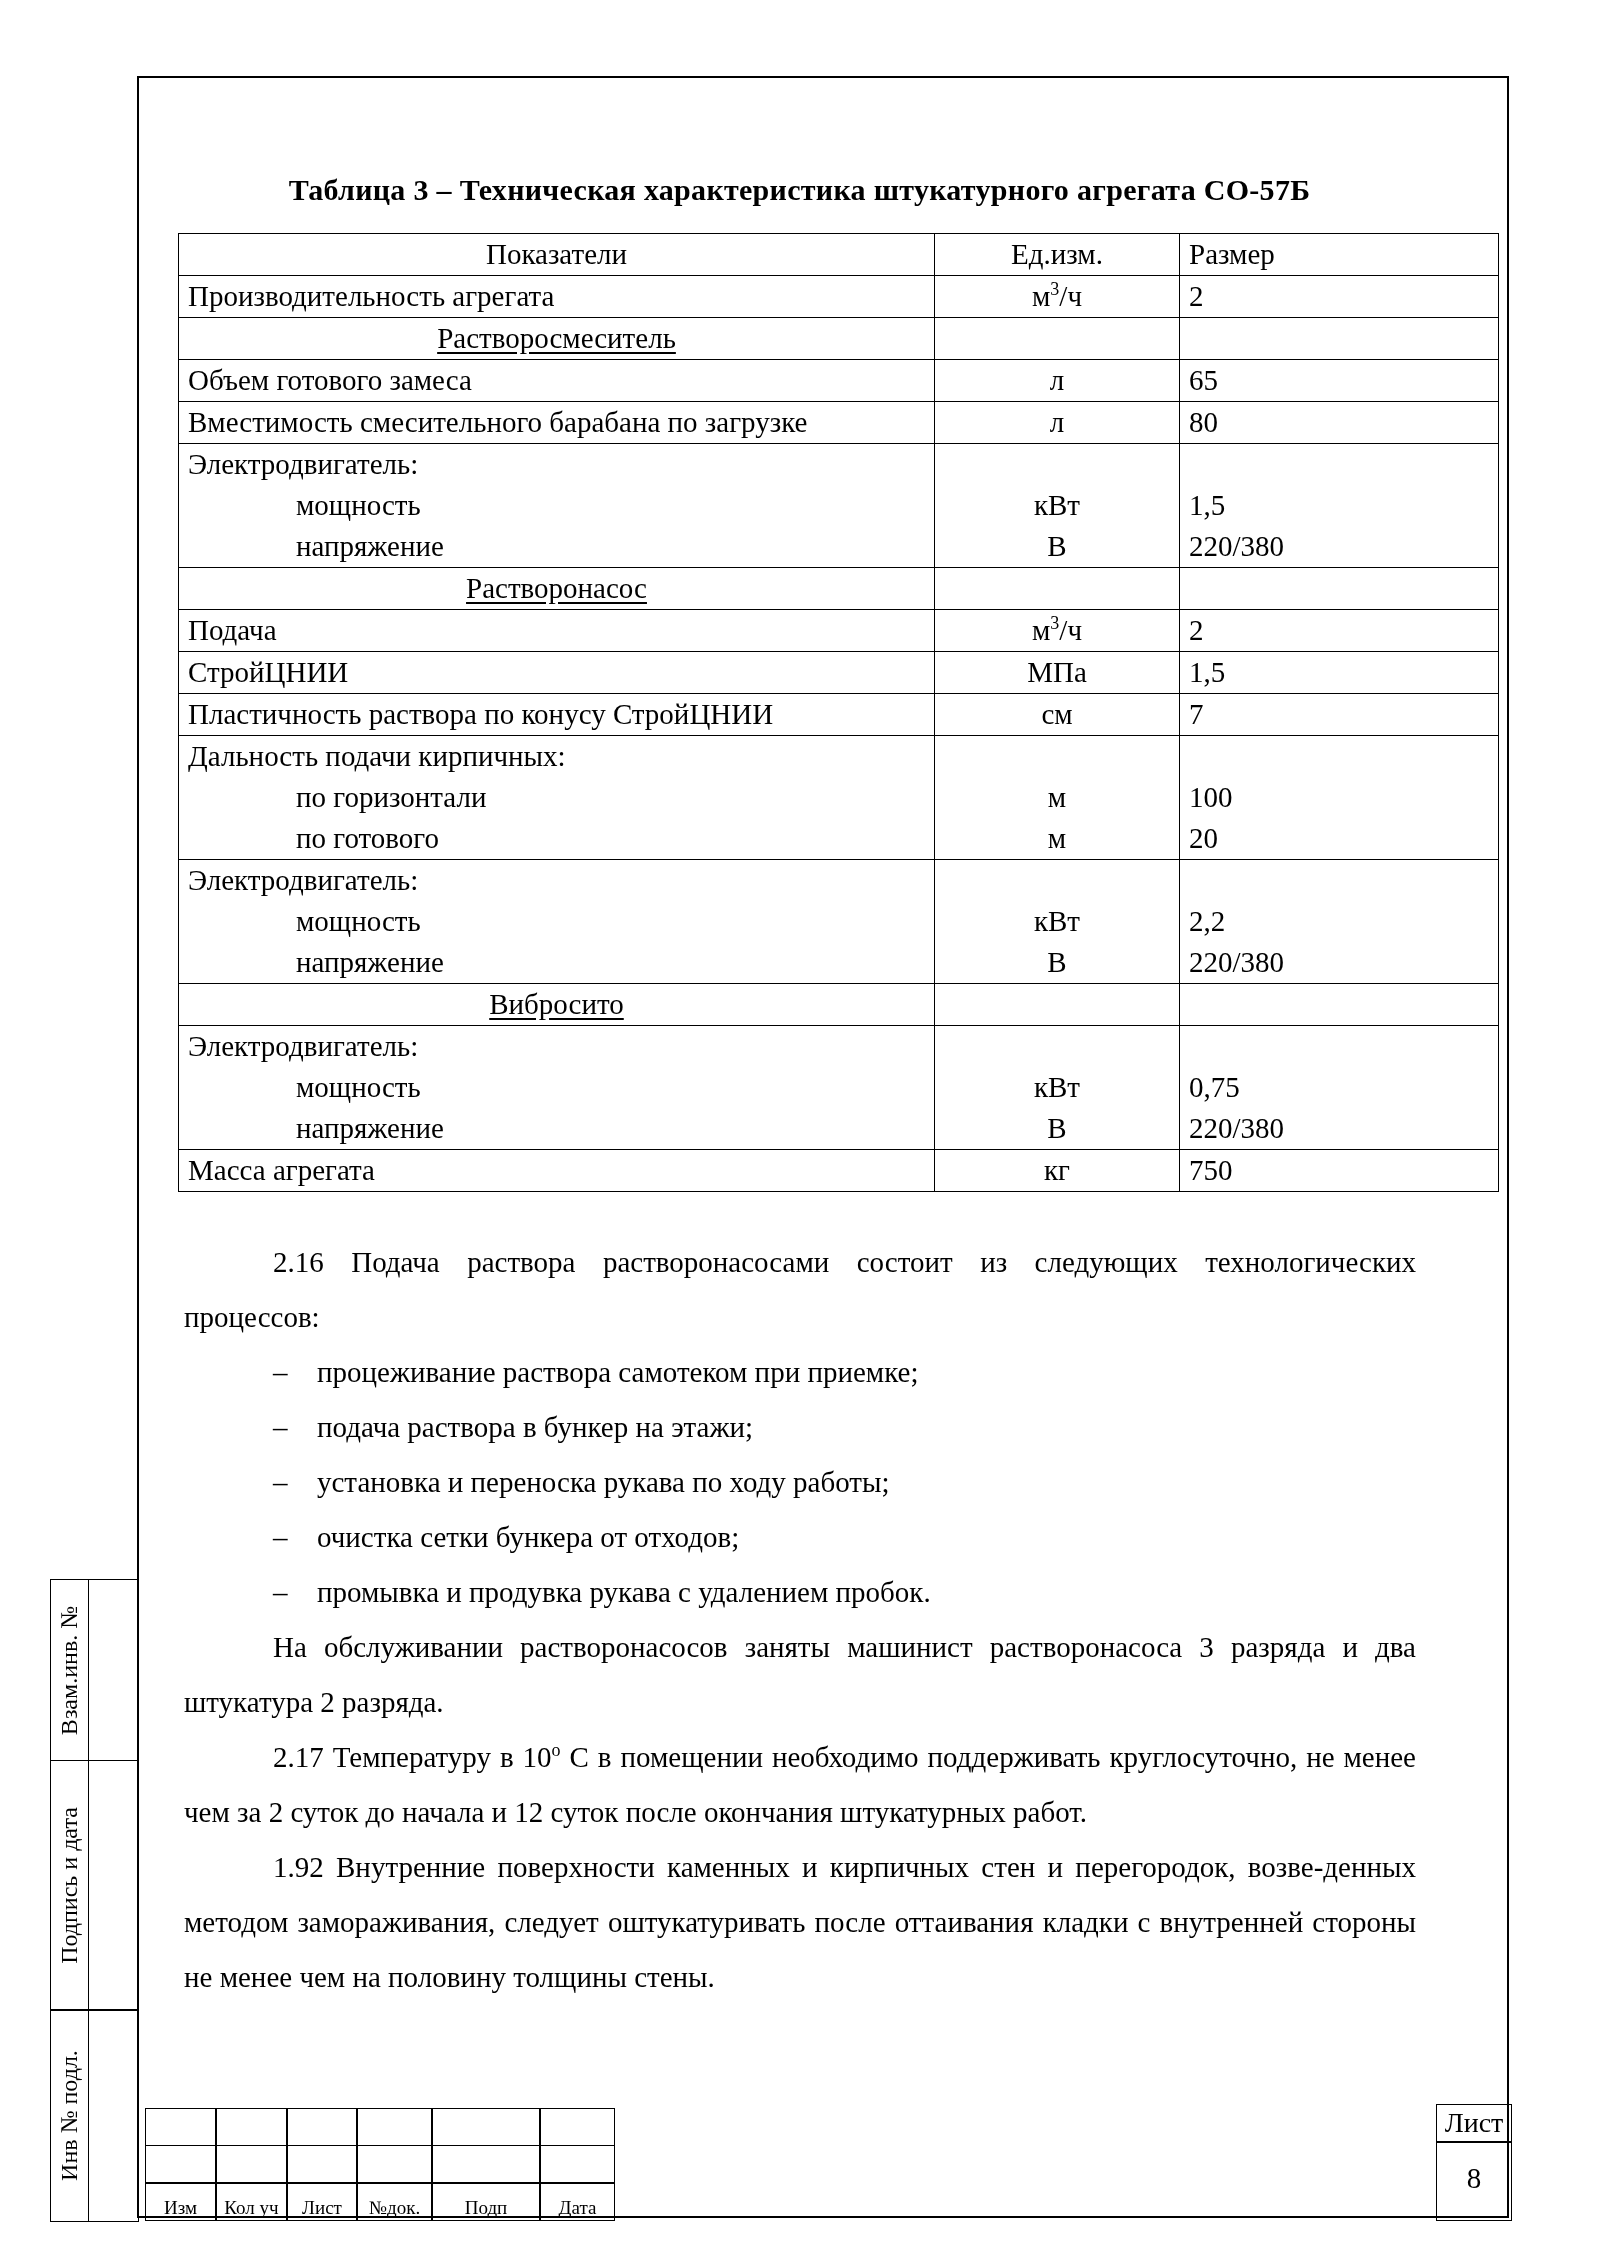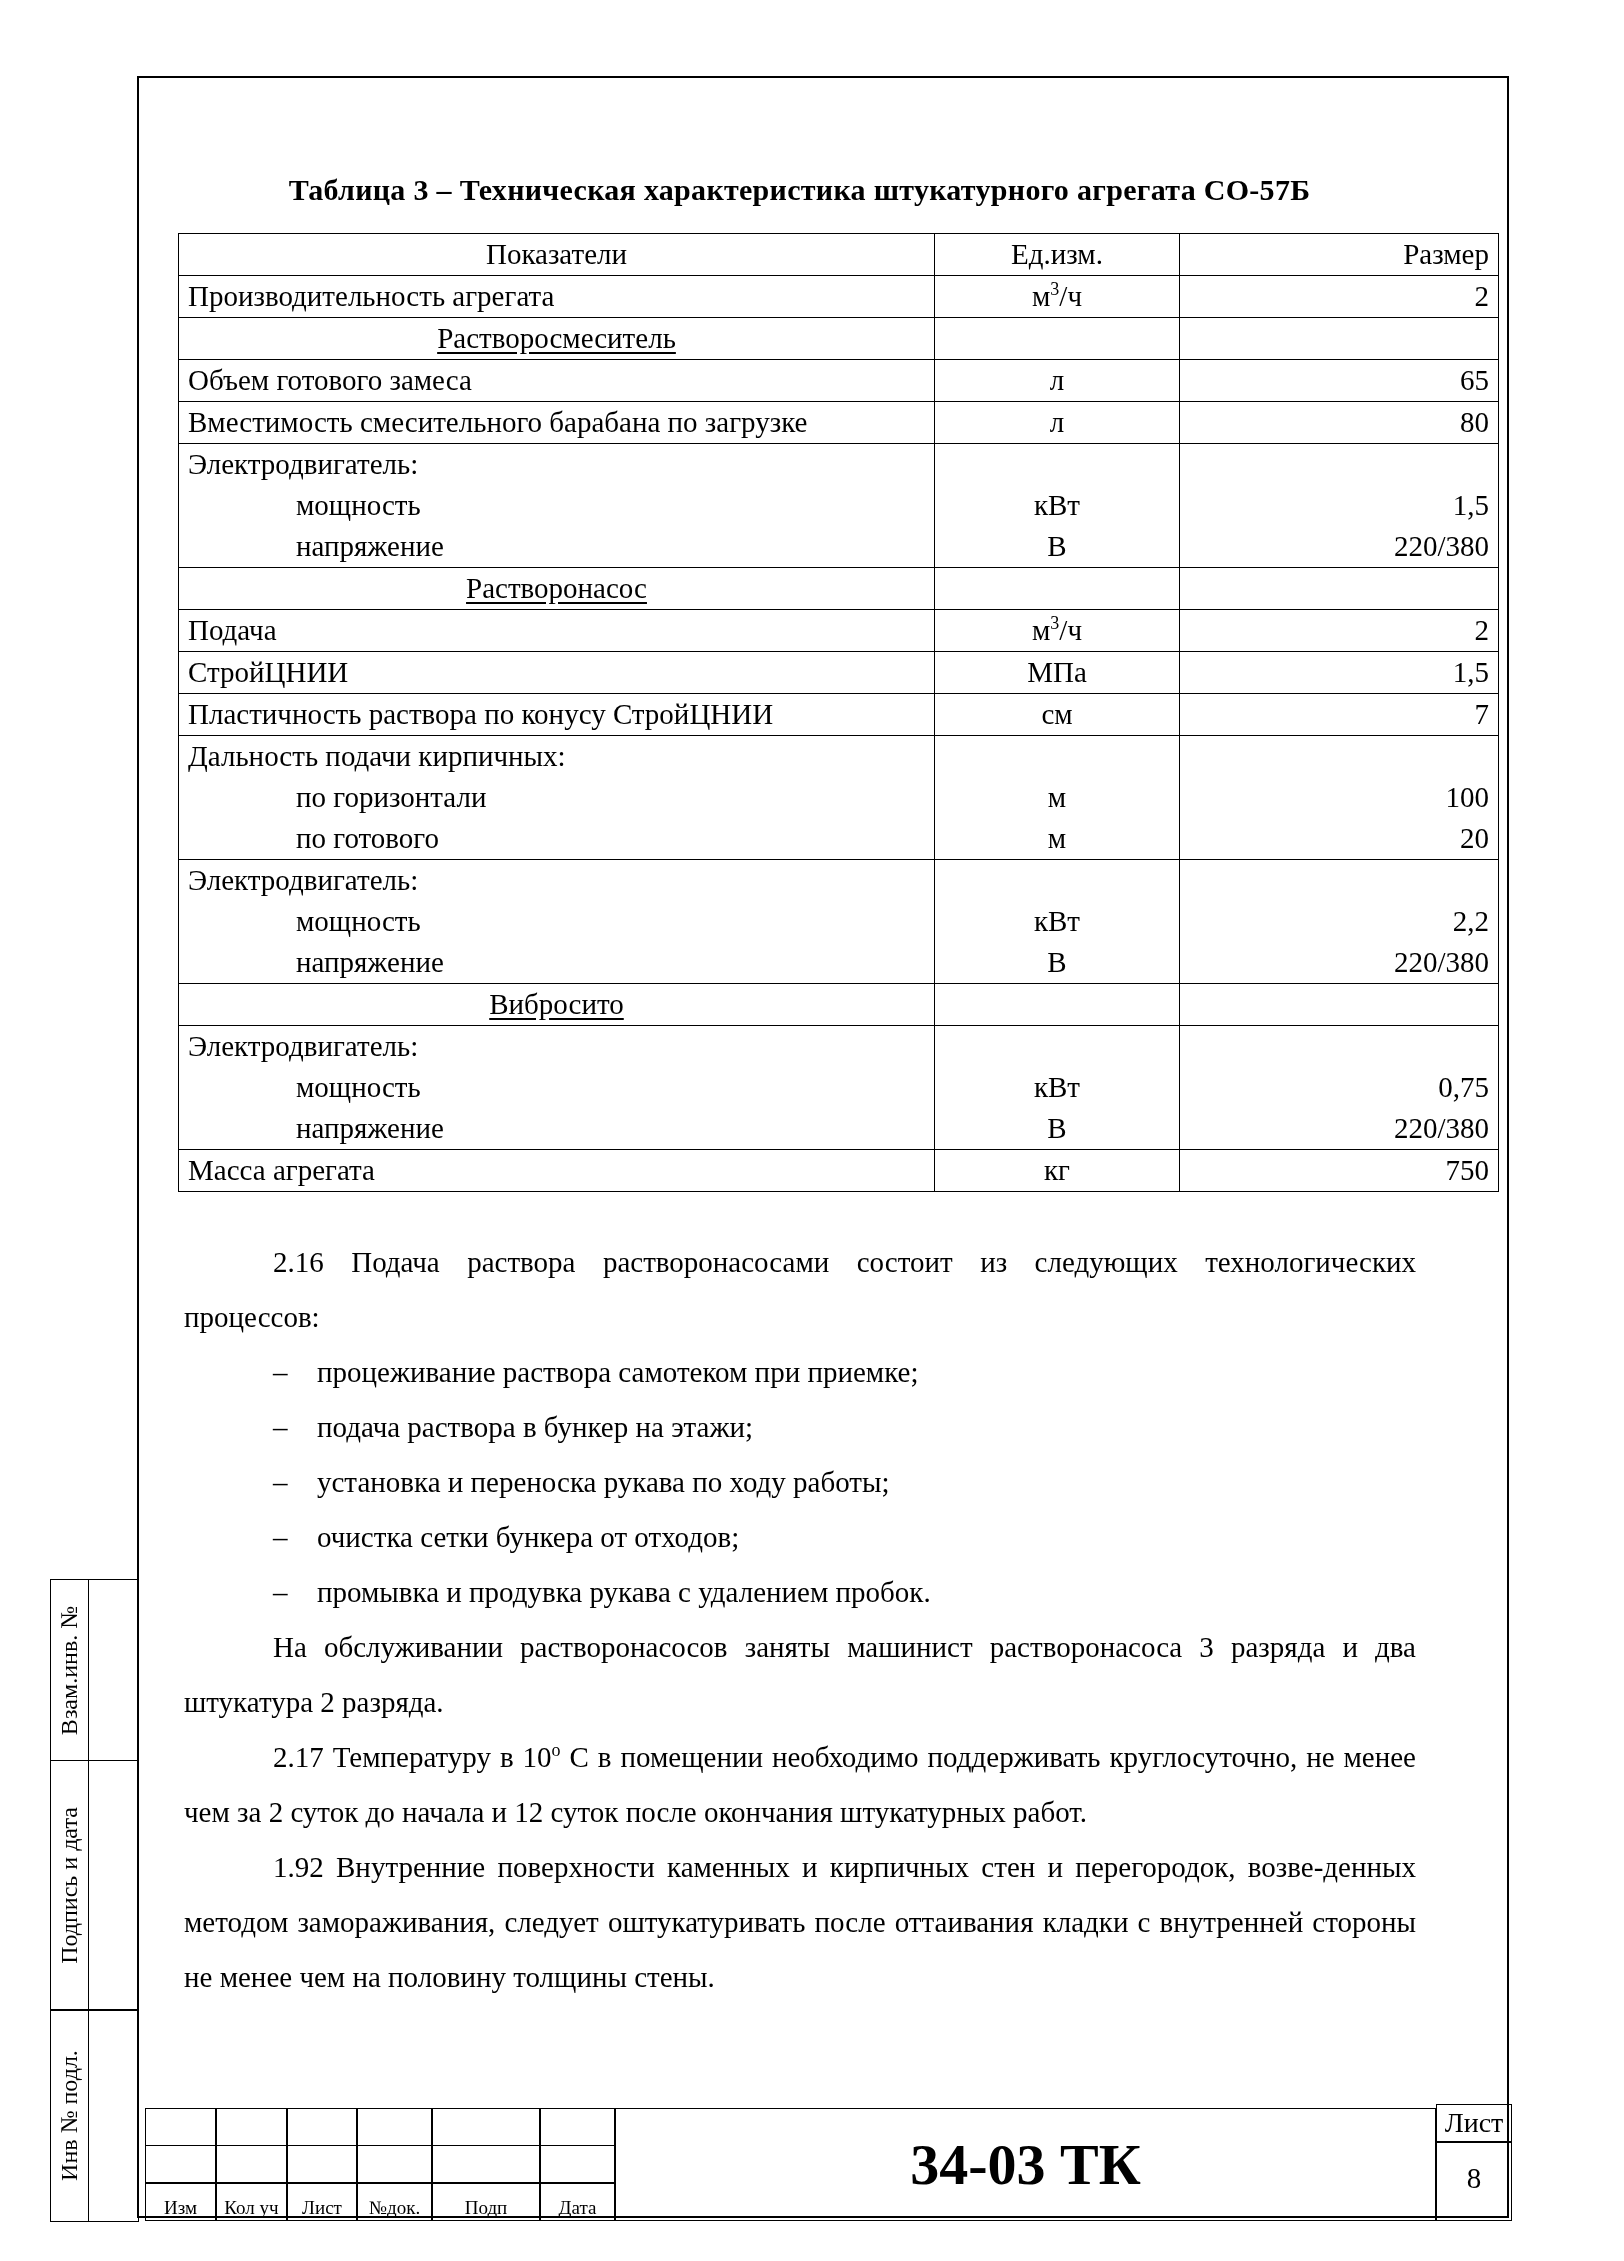--- a/index.html
+++ b/index.html
@@ -7,21 +7,21 @@
          font-family: "Liberation Serif", "DejaVu Serif", serif; color: #000; }
   .frame { position: absolute; left: 137px; top: 76px; width: 1372px; height: 2142px;
            border: 2.5px solid #000; box-sizing: border-box; }
   .table-title { position: absolute; left: 178px; width: 1243px; top: 173px; text-align: center;
                  font-weight: bold; font-size: 30px; letter-spacing: 0.3px; }
   table.spec { position: absolute; left: 178px; top: 233px; width: 1321px; border-collapse: collapse;
                font-size: 29px; }
   table.spec td { border: 1.9px solid #000; padding: 0 9px; vertical-align: middle; line-height: 41px; }
   table.spec td.c1 { width: 737px; }
   table.spec td.c2 { width: 226px; text-align: center; }
-  table.spec td.c3 { text-align: right; }
+  table.spec td.c3 { text-align: left; }
   table.spec tr.single td { height: 41px; }
   table.spec .sub { padding-left: 108px; display: block; }
   table.spec .line { display: block; height: 41px; }
   .section-head { text-align: center; }
   .section-head span { text-decoration: underline; text-underline-offset: 3.8px; }
   .hdr td { text-align: center; }
   sup { font-size: 18px; line-height: 0; }
   .body-text { position: absolute; left: 184px; width: 1232px; font-size: 29px; line-height: 55px; }
   .para { text-align: justify; text-align-last: left; margin: 0; }
   .indent { text-indent: 89px; }
@@ -222,17 +222,16 @@
       <div class="cell" style="left: 212px; width: 75px; top: 37px; height: 38px;"></div>
       <div class="cell" style="left: 287px; width: 108px; top: 37px; height: 38px;"></div>
       <div class="cell" style="left: 395px; width: 75px; top: 37px; height: 38px;"></div>
       <div class="cell" style="left: 0px; width: 71px; top: 75px; height: 38px;">Изм</div>
       <div class="cell" style="left: 71px; width: 71px; top: 75px; height: 38px;">Кол уч</div>
       <div class="cell" style="left: 142px; width: 70px; top: 75px; height: 38px;">Лист</div>
       <div class="cell" style="left: 212px; width: 75px; top: 75px; height: 38px;">№док.</div>
       <div class="cell" style="left: 287px; width: 108px; top: 75px; height: 38px;">Подп</div>
       <div class="cell" style="left: 395px; width: 75px; top: 75px; height: 38px;">Дата</div>
     </div>
-  <div class="code">34-03 ТК</div>
   <div class="sheet-lbl">Лист</div>
   <div class="sheet-num">8</div>
 </div>
 
 
 </body></html>

